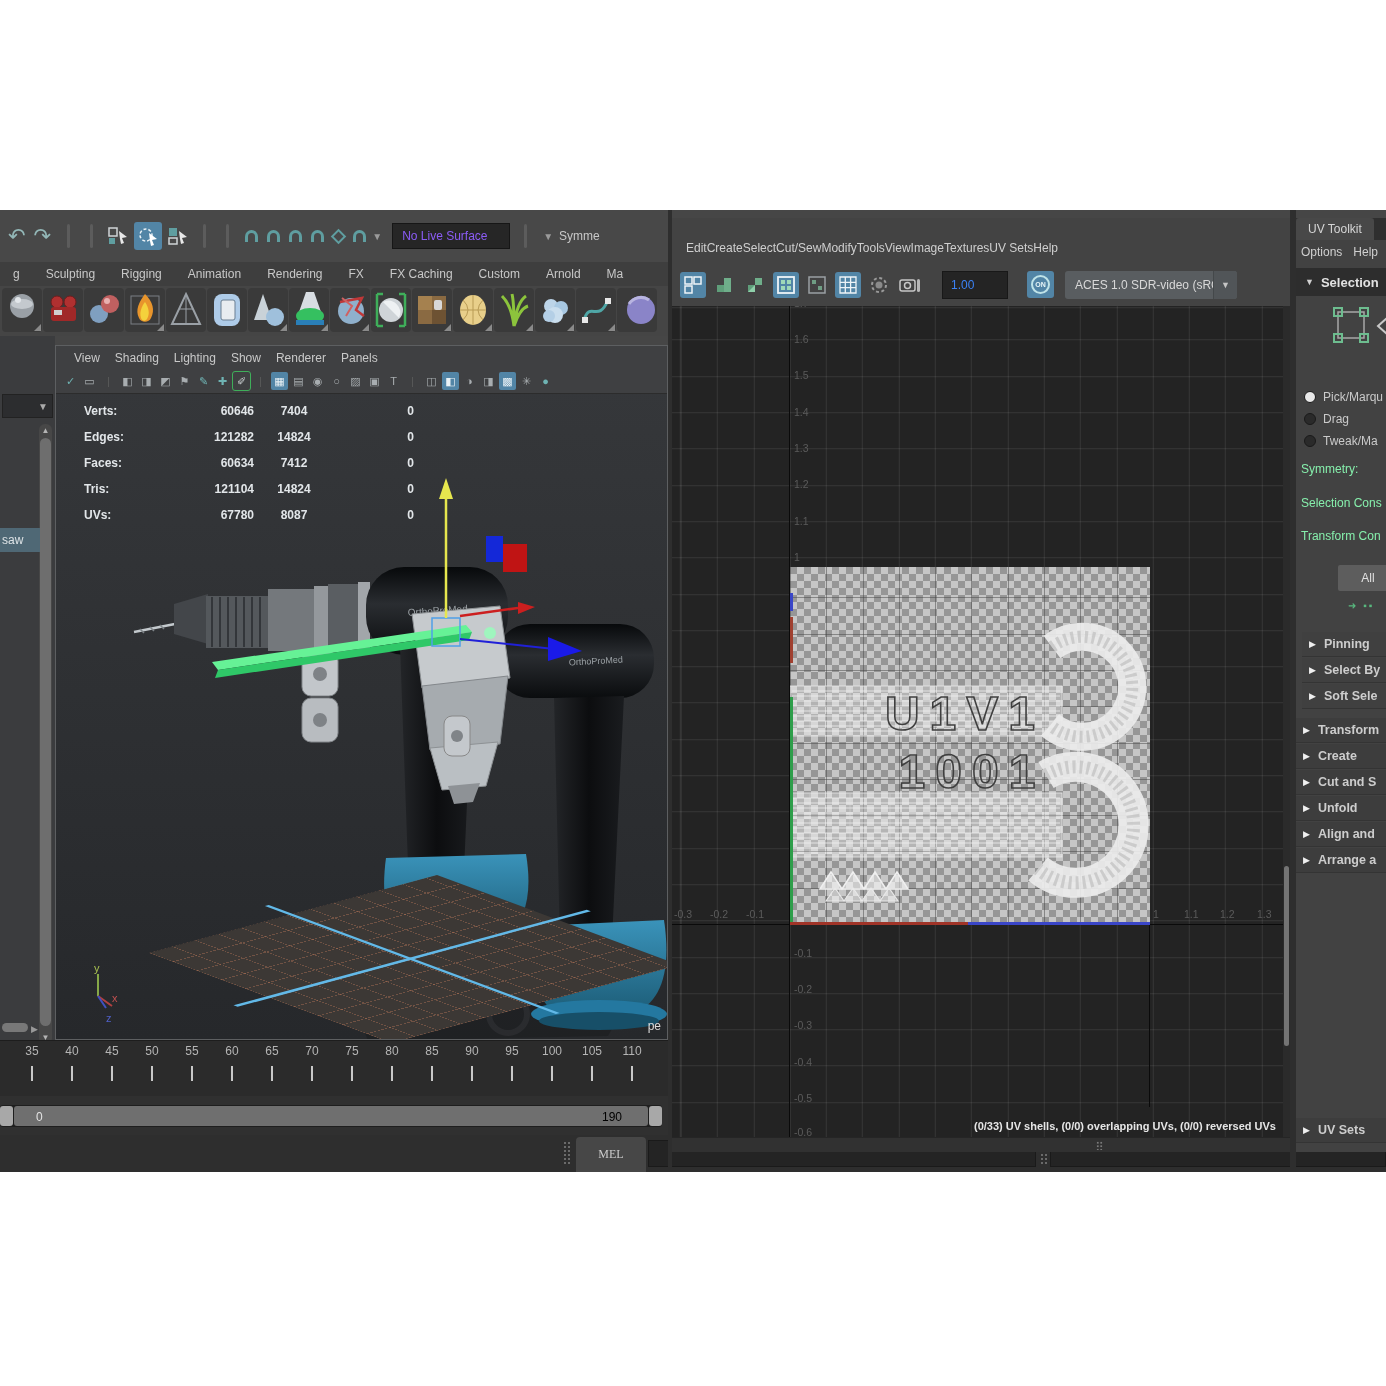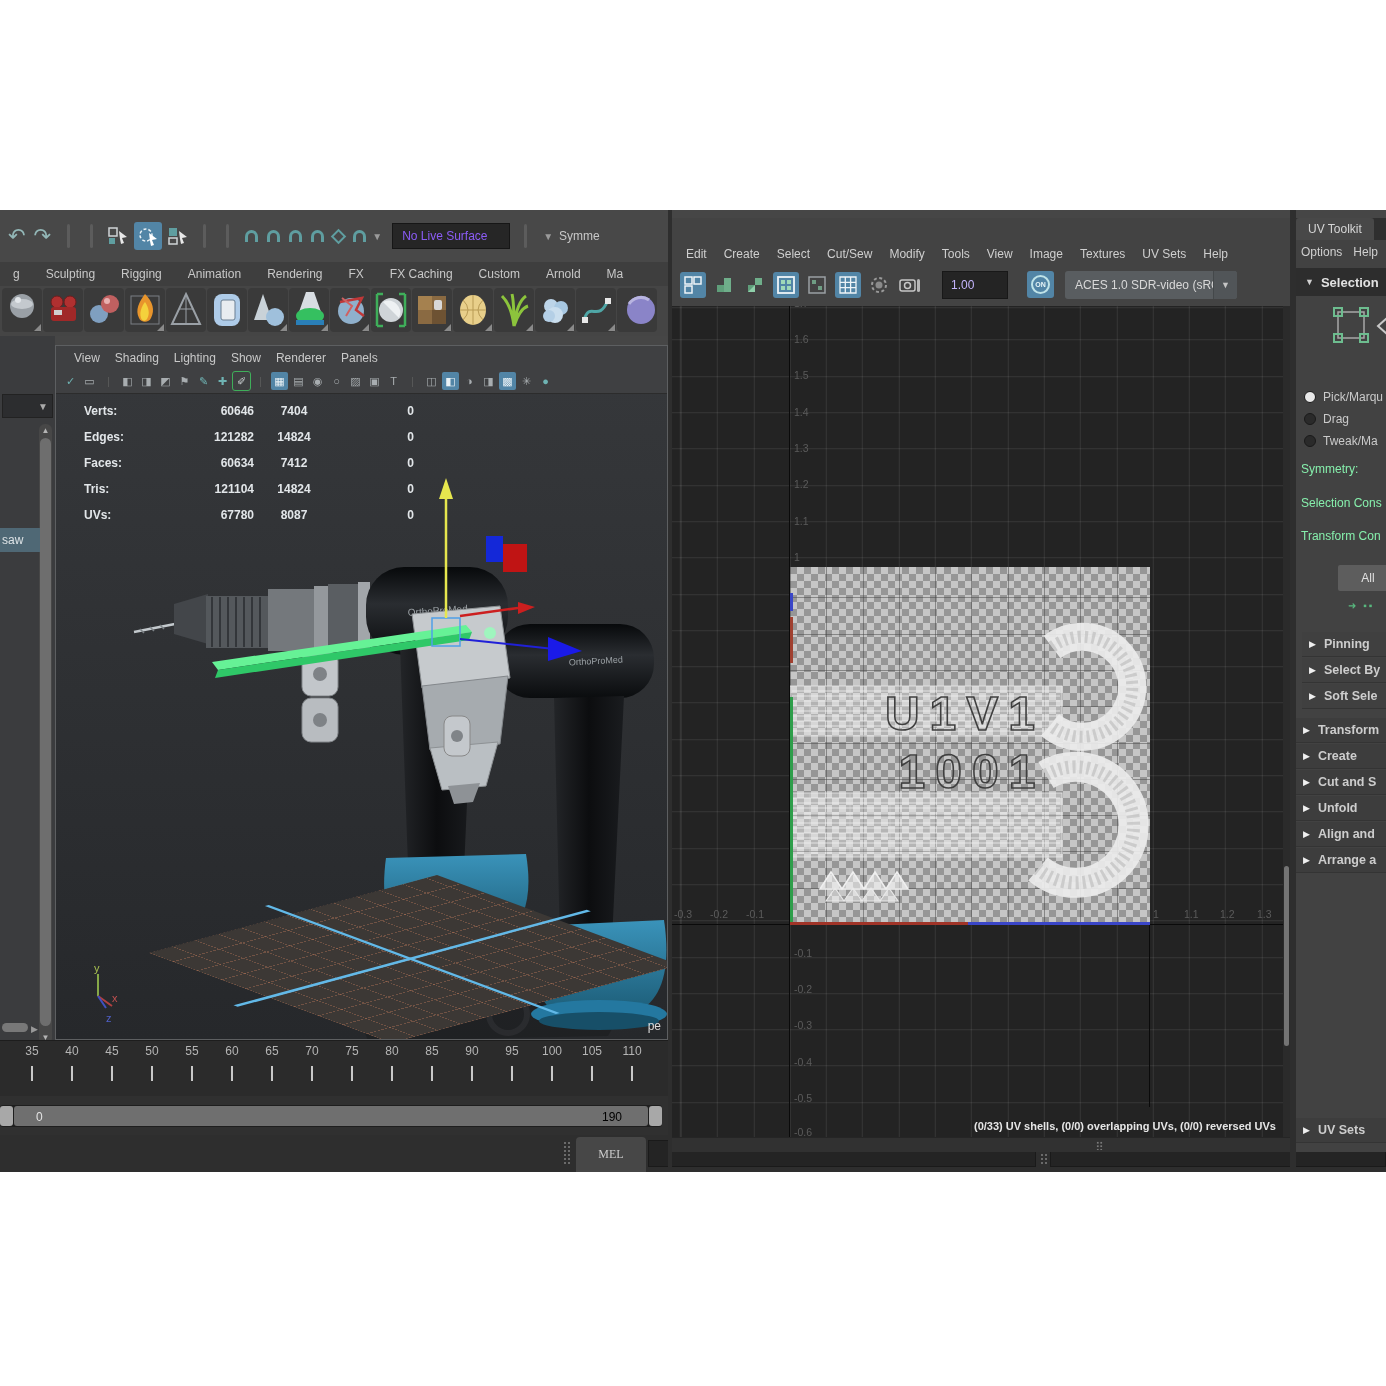--- a/index.html
+++ b/index.html
@@ -80,26 +80,26 @@
   .cmdline { position:absolute; left:0; top:925px; width:1386px; height:37px; background:#2e2e2e; }
   .grip { position:absolute; top:6px; width:8px; height:25px;
           background-image:radial-gradient(#6a6a6a 1px, transparent 1.2px); background-size:4px 4px; }
   .mel-tab { position:absolute; left:576px; top:2px; width:70px; height:35px; background:#474747; border-radius:4px 4px 0 0; color:#cccccc; text-align:center; line-height:35px;font-family:Liberation Serif, serif; }
   .cmd-input { position:absolute; top:5px; height:27px; background:#242424; border:1px solid #1a1a1a; }
 
   
   .uv-editor { position:absolute; left:672px; top:8px; width:618px; height:934px; background:#434343; overflow:hidden; }
   .panel-tabstrip { position:absolute; left:0; top:0; width:100%; height:22px; background:#2f2f2f; }
   .panel-tab { position:absolute; left:0; top:0; height:22px; padding:0 12px; background:#484848; color:#d5d5d5; line-height:22px; border-radius:3px 3px 0 0; white-space:nowrap; }
-  .uv-menubar { position:absolute; left:0; top:24px; width:100%; height:23px; background:#434343; display:flex; align-items:center; gap:17px; padding-left:14px; }
+  .uv-menubar { position:absolute; left:0; top:18px; width:100%; height:23px; background:#434343; display:flex; align-items:center; padding-left:14px; }
   .uv-menu { color:#cfcfcf; white-space:nowrap; }
   .uv-toolbar { position:absolute; left:0; top:45px; width:100%; height:43px; background:#434343; display:flex; align-items:center; gap:5px; padding-left:8px; }
   .uvtb-btn { width:26px; height:26px; border-radius:3px; display:flex; align-items:center; justify-content:center; flex:0 0 auto; }
   .uvtb-btn.active { background:#5285a6; }
-  .exposure-field { width:66px; height:28px; background:#242424; border:1px solid #181818; color:#c4b5fd; line-height:26px; padding-left:8px; margin-left:14px; }
+  .exposure-field { width:66px; height:28px; background:#242424; border:1px solid #181818; color:#3b82f6; line-height:26px; padding-left:8px; margin-left:14px; }
   .on-btn { width:27px; height:27px; background:#5285a6; border-radius:3px; display:flex; align-items:center; justify-content:center; margin-left:14px; }
   .on-circle { width:19px; height:19px; border:2px solid #bfe3e8; border-radius:50%; color:#e8f6f8; font-size:7px; font-weight:bold; display:flex; align-items:center; justify-content:center; }
   .colorspace { position:relative; width:172px; height:28px; background:#595d60; border-radius:3px; color:#d8d8d8; line-height:28px; padding-left:10px; margin-left:6px; white-space:nowrap; overflow:hidden; }
   .cs-caret { position:absolute; right:0; top:0; width:24px; height:28px; background:#515558; color:#c5c5c5; text-align:center; line-height:28px; font-size:9px; border-left:1px solid #44484a; }
 
   .uv-canvas { position:absolute; left:0; top:88px; width:618px; height:831px; background:#232323; overflow:hidden;
     background-image:repeating-linear-gradient(90deg, rgba(255,255,255,.085) 0 1px, transparent 1px 36.3px),
                      repeating-linear-gradient(0deg, rgba(255,255,255,.085) 0 1px, transparent 1px 36.3px);
     background-position:8.8px 2.2px; }
   .axis-v { position:absolute; width:1px; background:#0a0a0a; }

